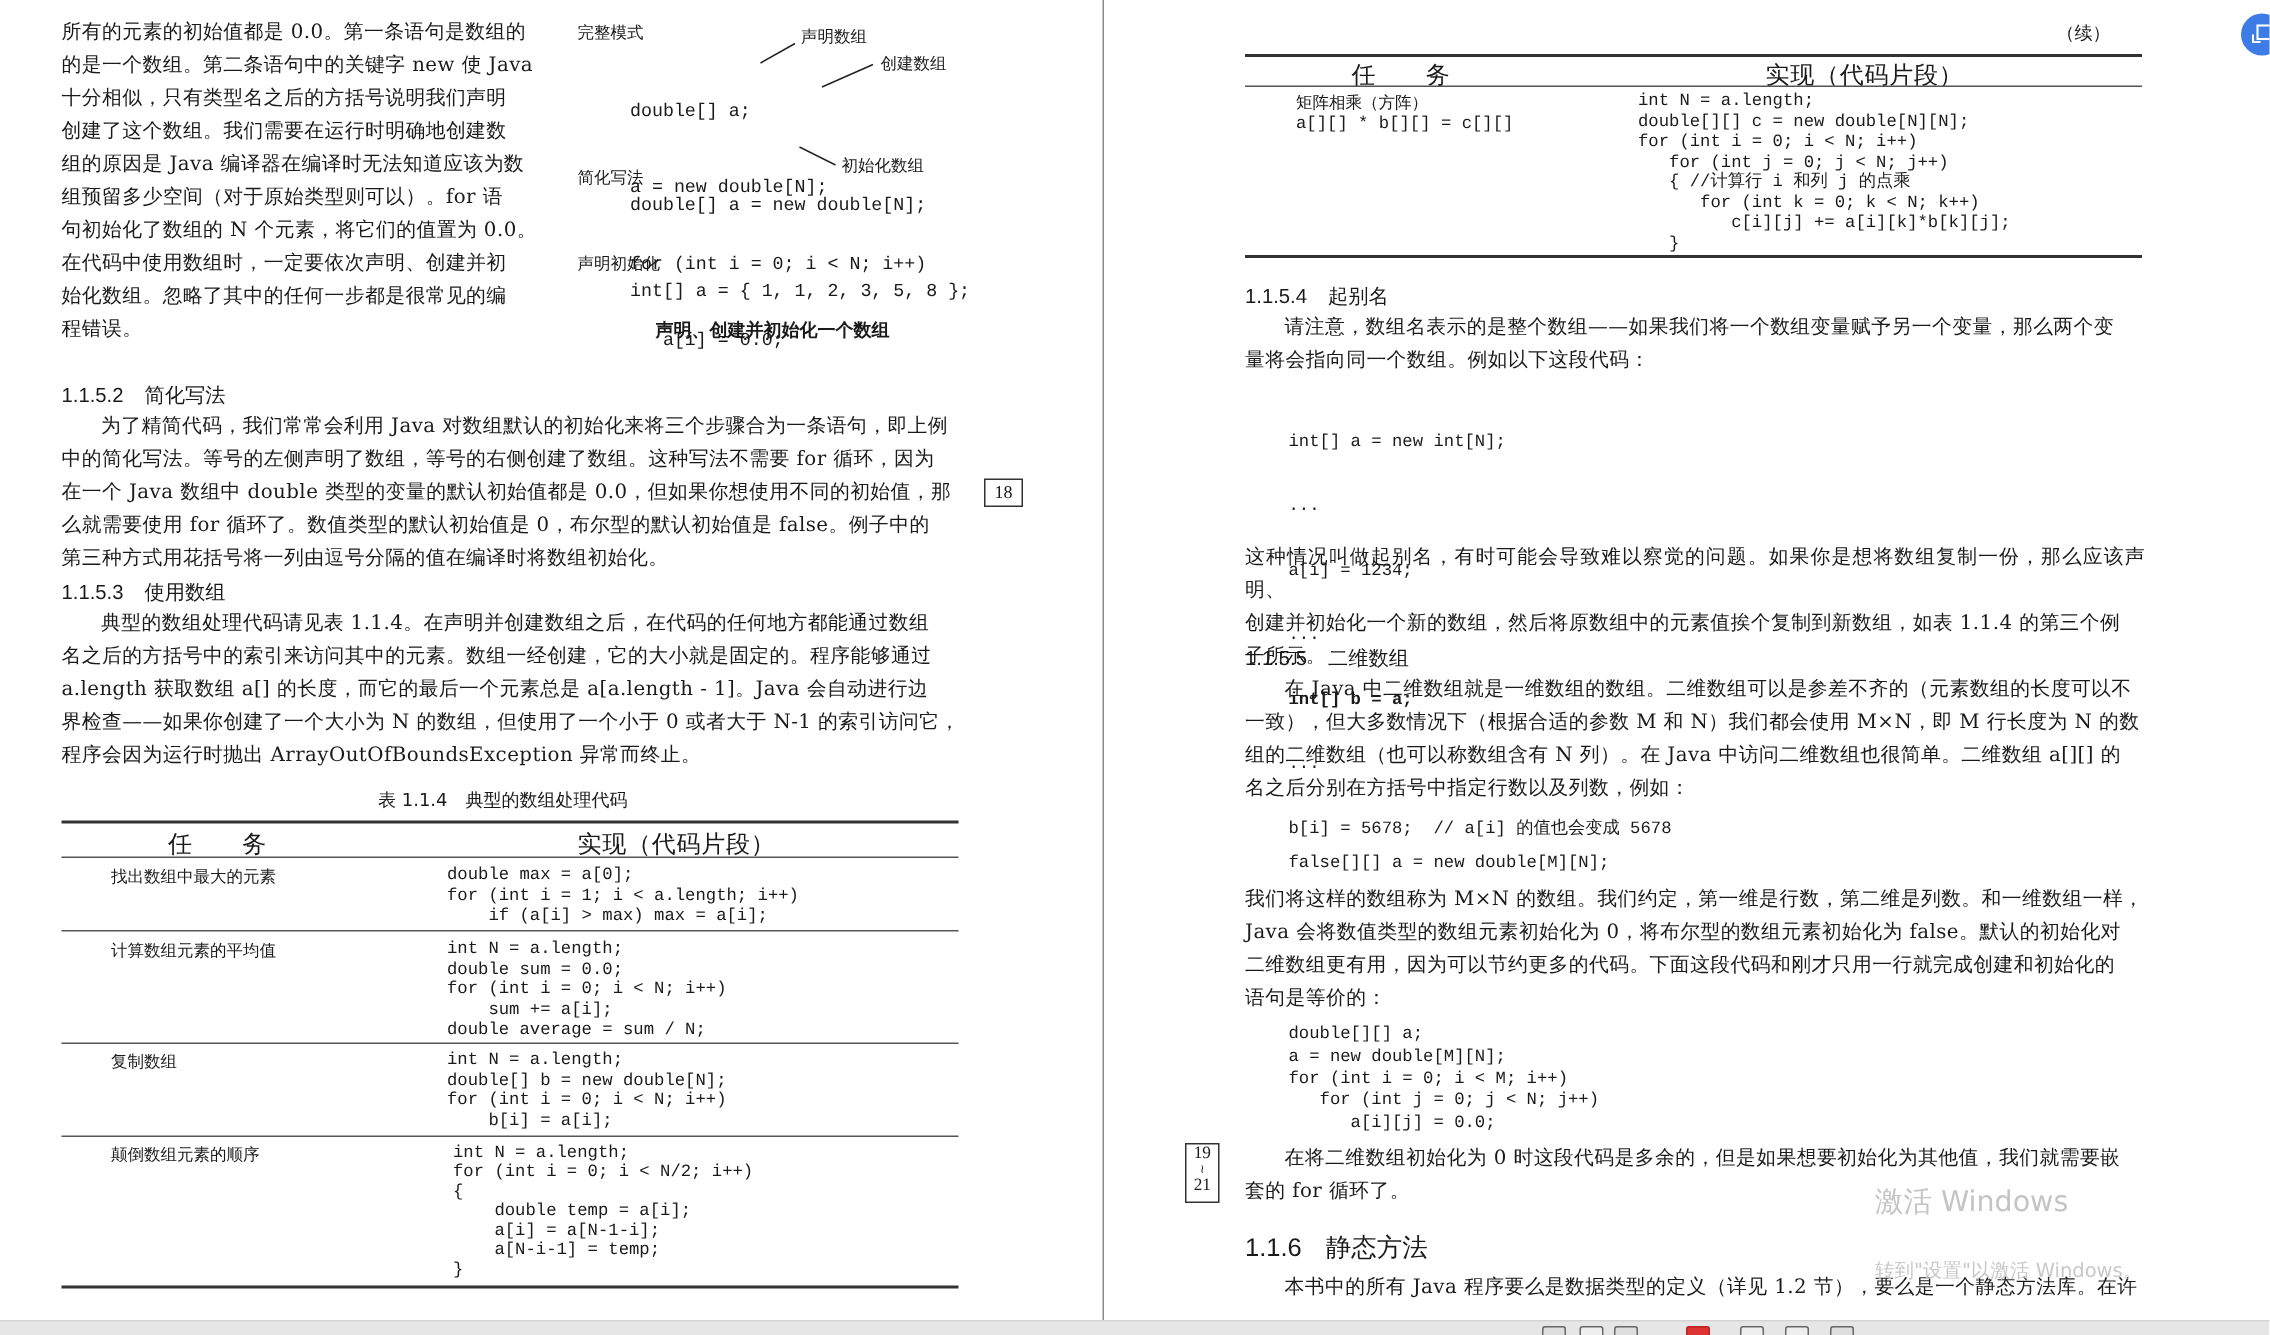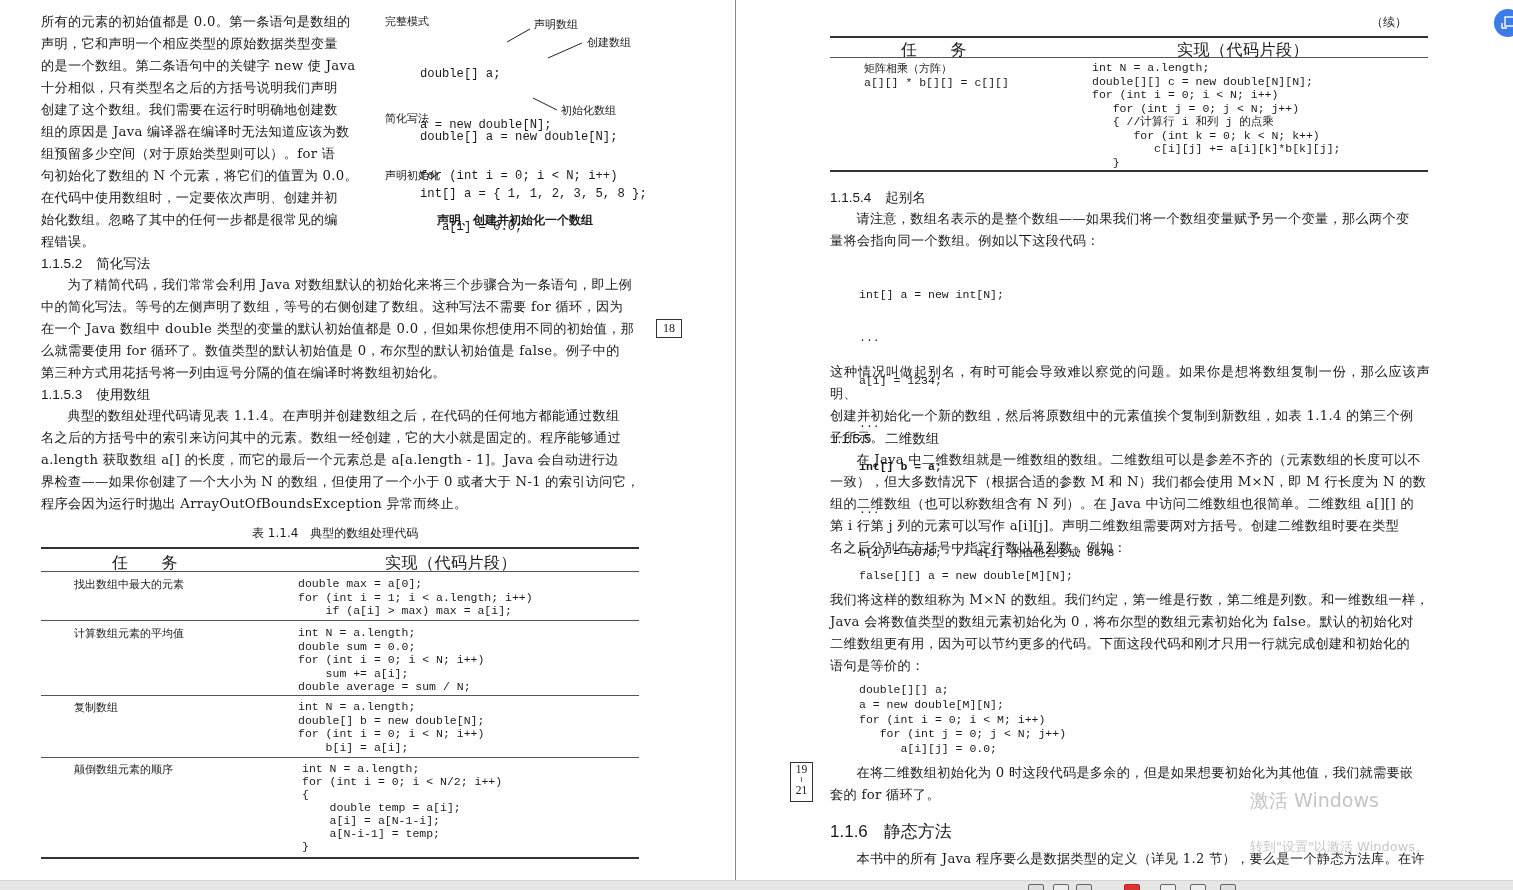--- a/index.html
+++ b/index.html
@@ -38,21 +38,20 @@
   #float-btn svg { position:absolute; left:6px; top:6px; }
   .bold-code { font-weight:bold; }
 </style>
 </head>
 <body>
 
 <div id="left-page" class="page">
 
   <div class="abs body-text" style="left:41px; top:11px; width:318px;">
     <div>所有的元素的初始值都是 0.0。第一条语句是数组的</div>
-    <div>声明，它和声明一个相应类型的原始数据类型变量</div>
     <div>的是一个数组。第二条语句中的关键字 new 使 Java</div>
     <div>十分相似，只有类型名之后的方括号说明我们声明</div>
     <div>创建了这个数组。我们需要在运行时明确地创建数</div>
     <div>组的原因是 Java 编译器在编译时无法知道应该为数</div>
     <div>组预留多少空间（对于原始类型则可以）。for 语</div>
     <div>句初始化了数组的 N 个元素，将它们的值置为 0.0。</div>
     <div>在代码中使用数组时，一定要依次声明、创建并初</div>
     <div>始化数组。忽略了其中的任何一步都是很常见的编</div>
     <div>程错误。</div>
   </div>
@@ -186,21 +185,20 @@
     <div>子所示。</div>
   </div>
 
   <div class="abs h3" style="left:93px; top:430px;">
     <span class="num">1.1.5.5</span><span>二维数组</span>
   </div>
   <div class="abs body-text" style="left:93px; top:449px; width:600px;">
     <div class="indent">在 Java 中二维数组就是一维数组的数组。二维数组可以是参差不齐的（元素数组的长度可以不</div>
     <div>一致），但大多数情况下（根据合适的参数 M 和 N）我们都会使用 M×N，即 M 行长度为 N 的数</div>
     <div>组的二维数组（也可以称数组含有 N 列）。在 Java 中访问二维数组也很简单。二维数组 a[][] 的</div>
-    <div>第 i 行第 j 列的元素可以写作 a[i][j]。声明二维数组需要两对方括号。创建二维数组时要在类型</div>
     <div>名之后分别在方括号中指定行数以及列数，例如：</div>
   </div>
   <div class="abs code2" style="left:122px; top:569px;">false[][] a = new double[M][N];</div>
   <div class="abs body-text" style="left:93px; top:589px; width:600px;">
     <div>我们将这样的数组称为 M×N 的数组。我们约定，第一维是行数，第二维是列数。和一维数组一样，</div>
     <div>Java 会将数值类型的数组元素初始化为 0，将布尔型的数组元素初始化为 false。默认的初始化对</div>
     <div>二维数组更有用，因为可以节约更多的代码。下面这段代码和刚才只用一行就完成创建和初始化的</div>
     <div>语句是等价的：</div>
   </div>
   <div class="abs code2" style="left:122px; top:683px;">double[][] a;

